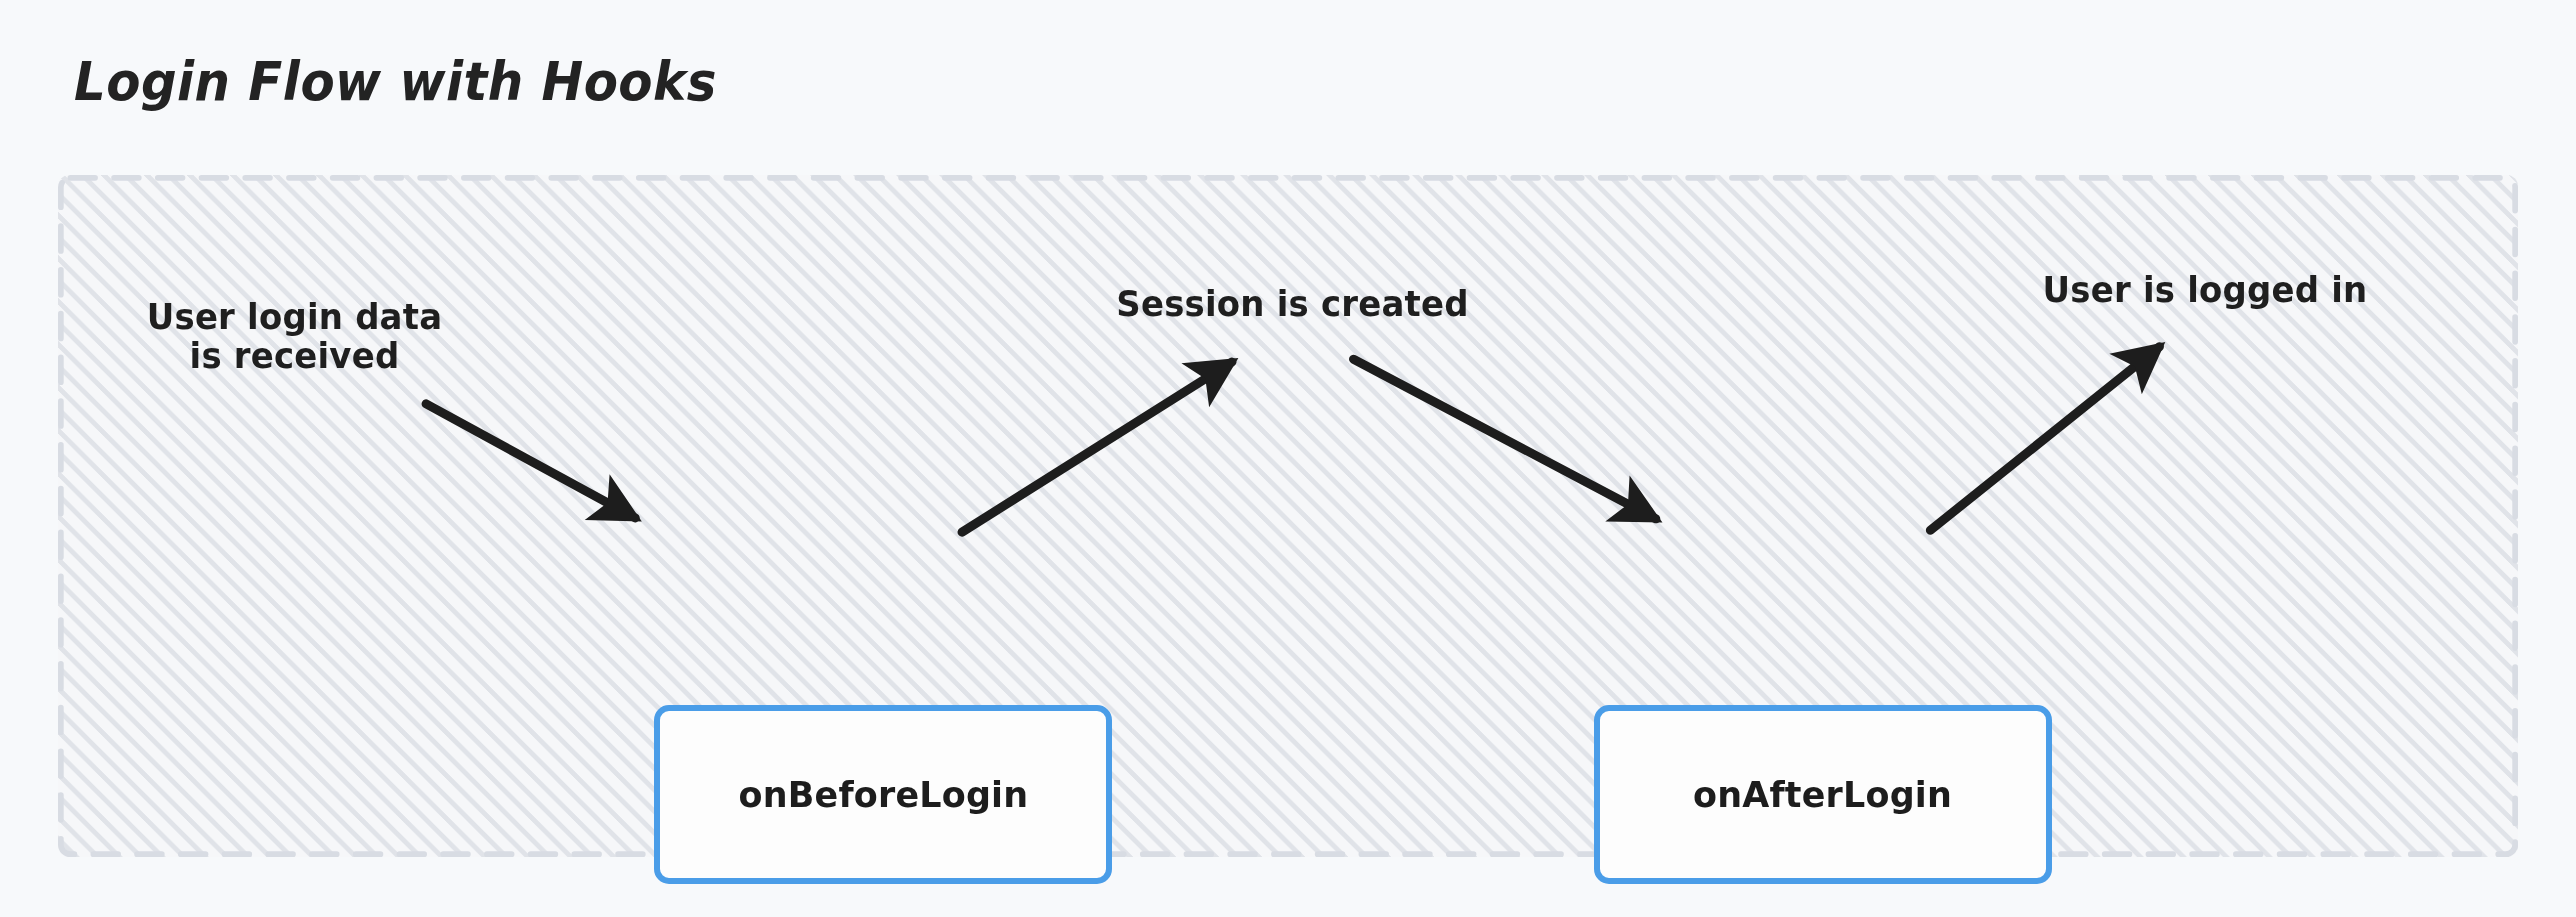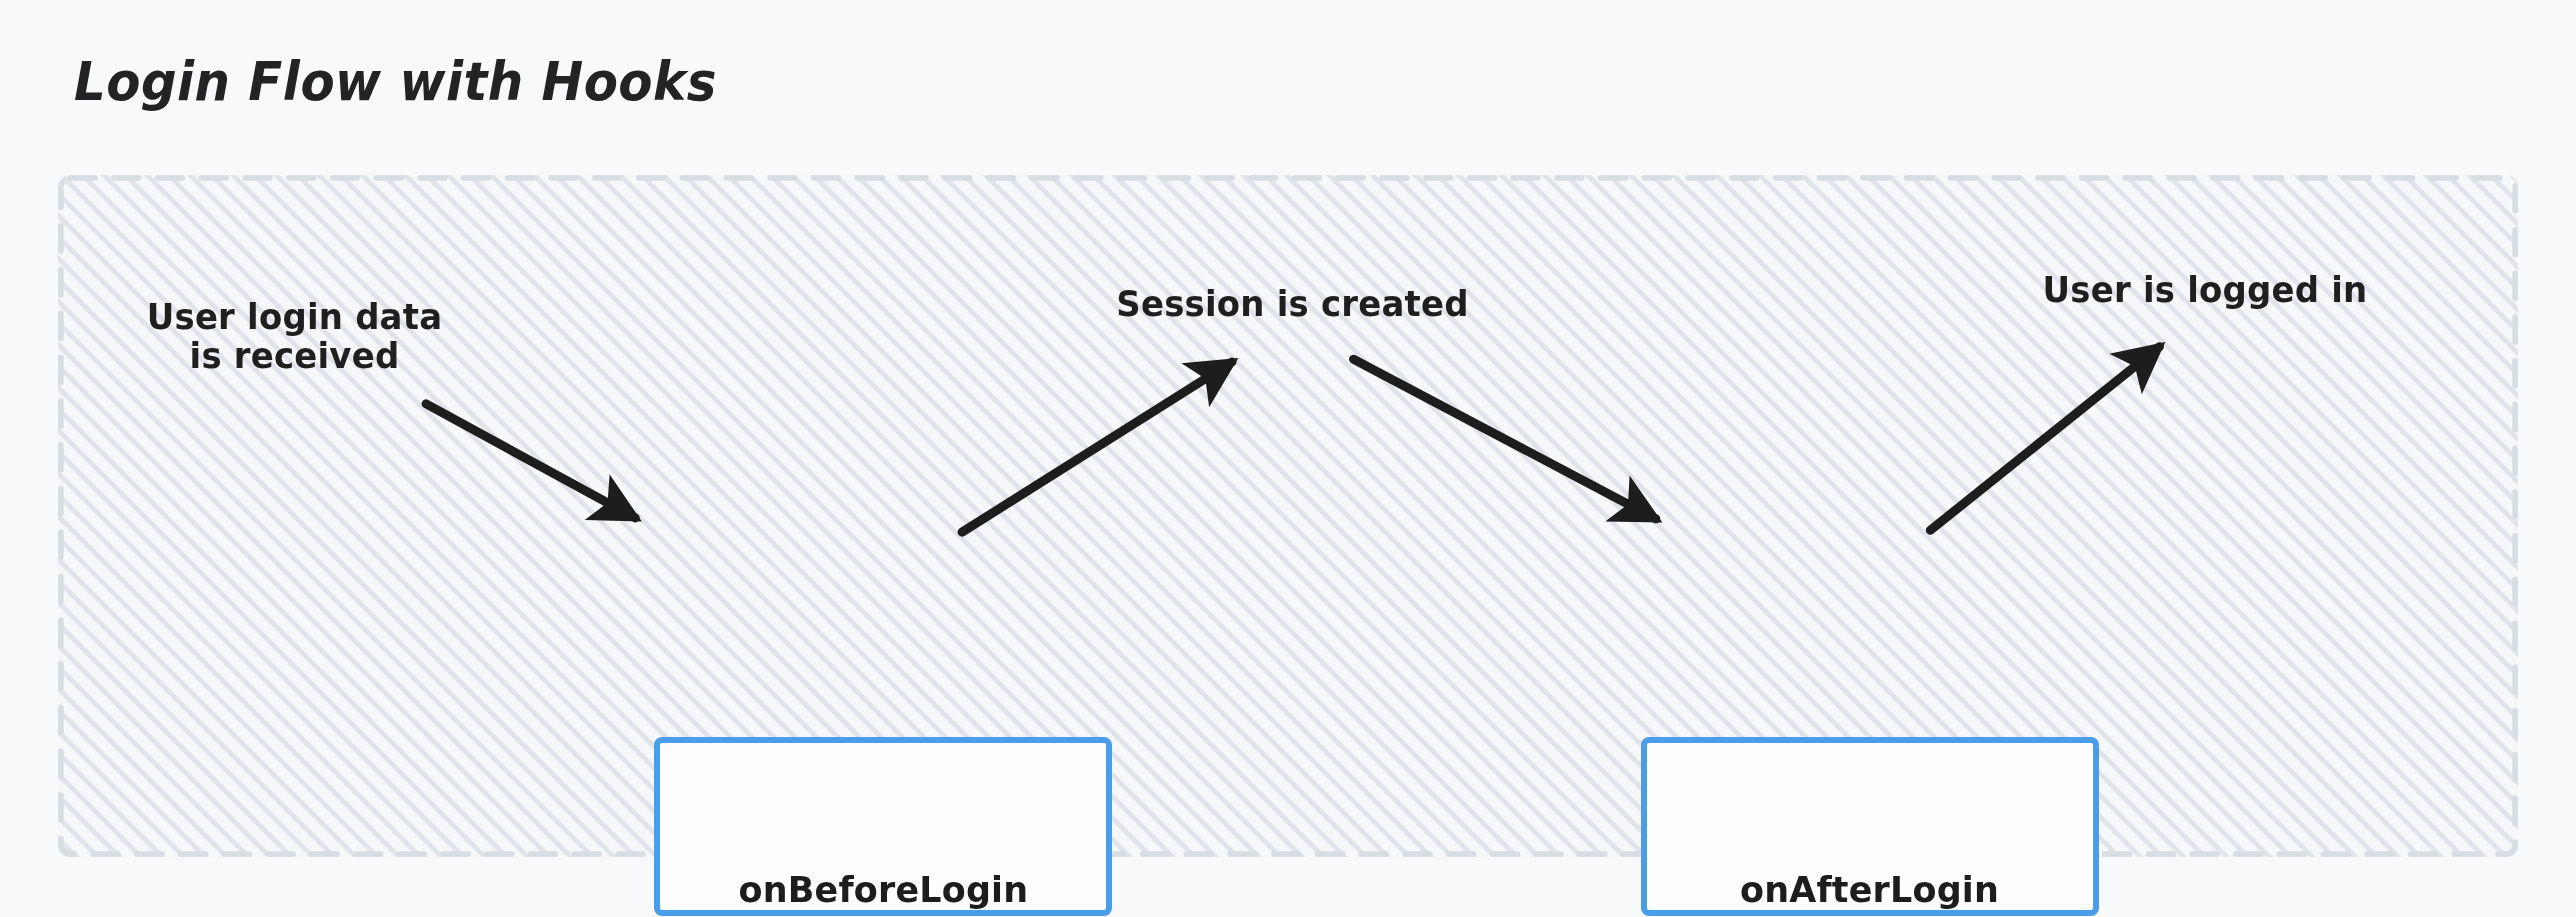--- a/index.html
+++ b/index.html
@@ -80,37 +80,36 @@
     height: 917px;
     pointer-events: none;
   }
 
   
   .hook-box {
     position: absolute;
     box-sizing: border-box;
     background: #fdfdfd;
     border: 6.7px solid #4a9de8;
-    border-radius: 8px;
+    border-radius: 15px;
     display: flex;
-    align-items: flex-end;
+    align-items: center;
     justify-content: center;
-    margin-top: 32px;
   }
   .hook-box-label {
     font-size: 36px;
     font-weight: 700;
     color: #1d1d1d;
     white-space: nowrap;
     letter-spacing: 0.2px;
     transform: scaleX(0.97);
   }
 
   #hook-box-0 { left: 596px; top: 530px; width: 458px; height: 179px; }
-  #hook-box-1 { left: 1583px; top: 530px; width: 458px; height: 179px; }
+  #hook-box-1 { left: 1536px; top: 530px; width: 458px; height: 179px; }
 
   
   .edge-label {
     position: absolute;
     font-size: 35px;
     font-weight: 700;
     color: #1f1f1f;
     text-align: center;
     line-height: 1.12;
     white-space: pre;

